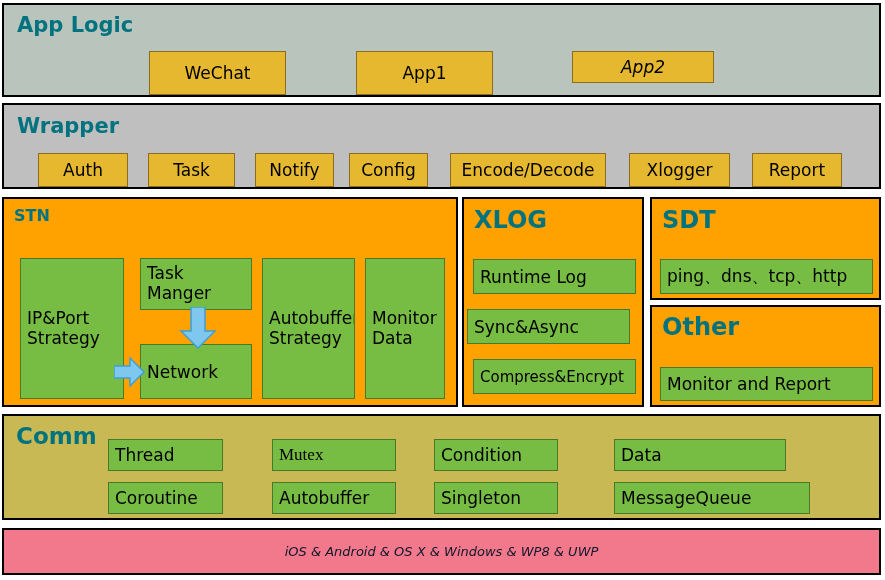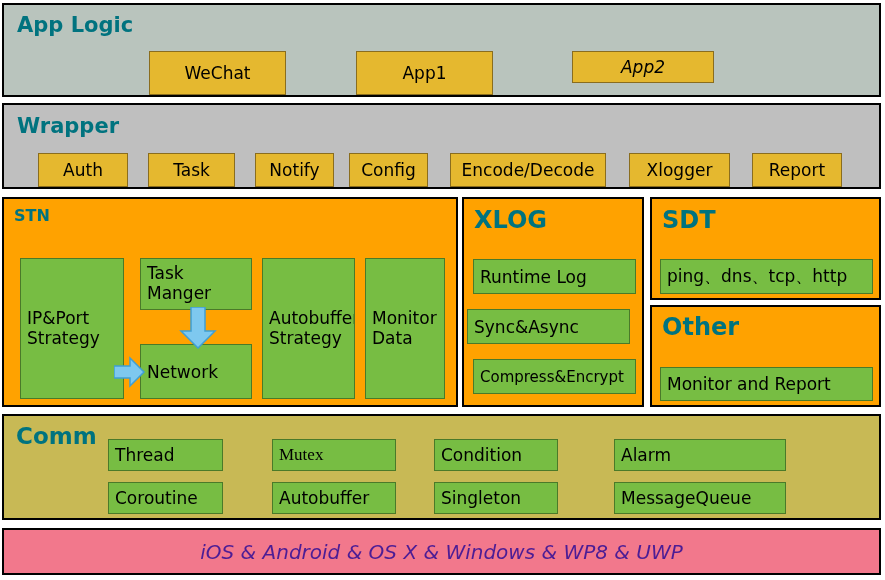--- a/index.html
+++ b/index.html
@@ -64,23 +64,23 @@
   #wrapper-panel  { background: #bfbfbf; }
   #stn-panel, #xlog-panel, #sdt-panel, #other-panel { background: #ffa200; }
   #comm-panel { background: #c8b955; }
   #platform-bar {
     background: #f2788c;
     display: flex;
     align-items: center;
     justify-content: center;
   }
   #platform-label {
-    color: #4c1d95;
+    color: #0f172a;
     font-style: italic;
-    font-size: 20px;
+    font-size: 13px;
     white-space: nowrap;
   }
   .arrow { position: absolute; }
 </style>
 </head>
 <body>
 
 <div class="canvas">
 
   <div class="panel" id="applogic-panel" style="left:2px; top:3px; width:879px; height:94px;">
@@ -164,28 +164,28 @@
   <div class="panel" id="comm-panel" style="left:2px; top:414px; width:879px; height:106px;">
 
     <div class="panel-title" style="left:12px; top:7px; font-size:23px;">Comm</div>
 
     <div class="box box-green" style="left:104px; top:23px; width:115px; height:32px;">Thread</div>
 
     <div class="box box-green" style="left:268px; top:23px; width:124px; height:32px;font-family:Liberation Serif, serif;">Mutex</div>
 
     <div class="box box-green" style="left:430px; top:23px; width:124px; height:32px;">Condition</div>
 
-    <div class="box box-green" style="left:610px; top:23px; width:172px; height:32px;">Alarm</div>
+    <div class="box box-green" style="left:610px; top:23px; width:172px; height:32px;">Data</div>
 
     <div class="box box-green" style="left:104px; top:66px; width:115px; height:32px;">Coroutine</div>
 
     <div class="box box-green" style="left:268px; top:66px; width:124px; height:32px;">Autobuffer</div>
 
     <div class="box box-green" style="left:430px; top:66px; width:124px; height:32px;">Singleton</div>
 
-    <div class="box box-green" style="left:610px; top:66px; width:172px; height:32px;">MessageQueue</div>
+    <div class="box box-green" style="left:610px; top:66px; width:196px; height:32px;">MessageQueue</div>
   </div>
 
   <div class="panel" id="platform-bar" style="left:2px; top:528px; width:879px; height:47px;">
     <div id="platform-label">iOS &amp; Android &amp; OS X &amp; Windows &amp; WP8 &amp; UWP</div>
   </div>
 
 </div>
 
 </body></html>

